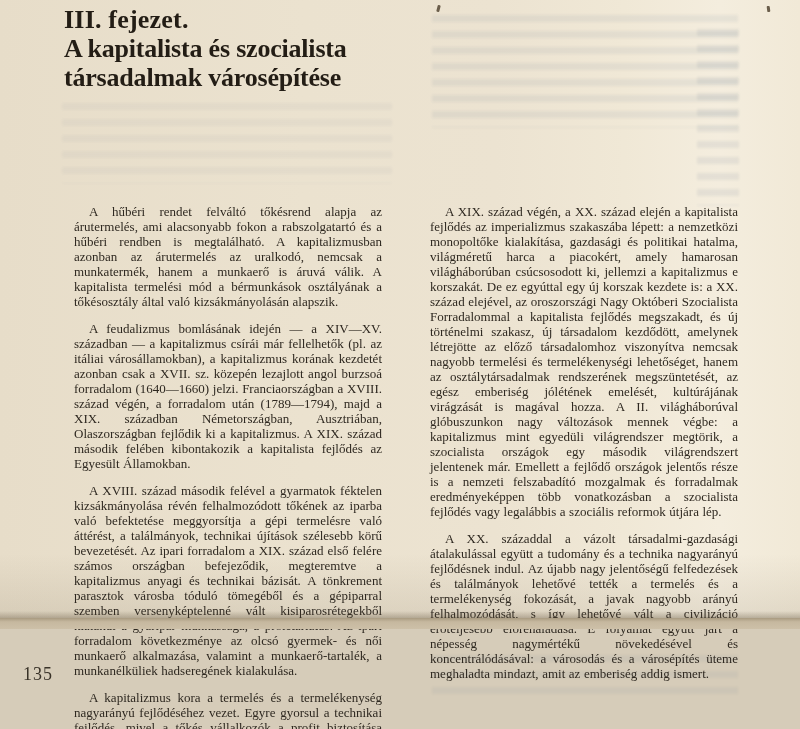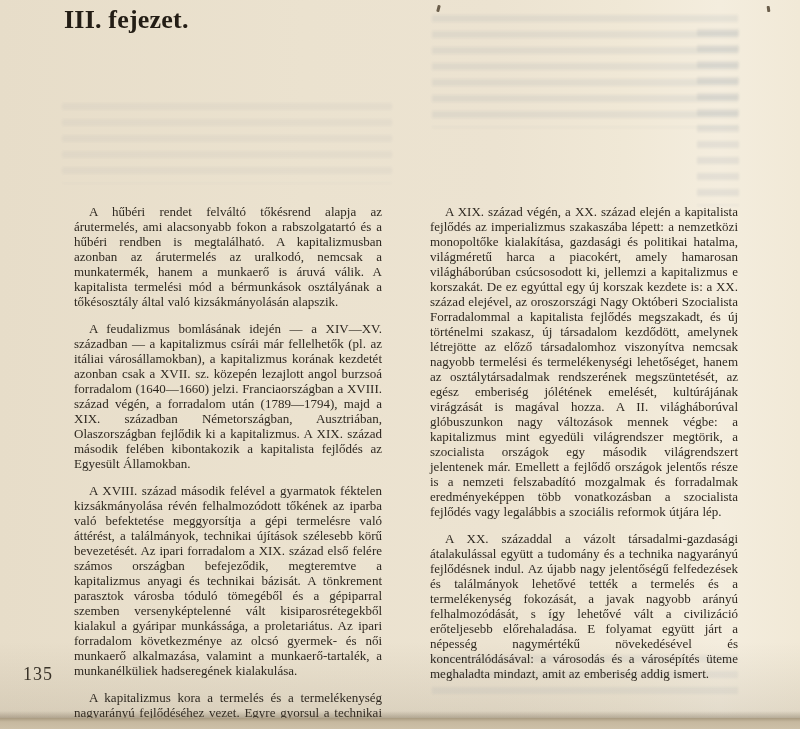--- a/index.html
+++ b/index.html
@@ -2,21 +2,21 @@
 <html><head>
 <meta charset="utf-8">
 <style>
   html, body { margin: 0; padding: 0; }
   body {
     width: 800px; height: 729px; overflow: hidden;
     font-family: "Liberation Serif", "DejaVu Serif", serif;
     background: #d6ccb9;
   }
   .scan-page {
-    position: relative; width: 800px; height: 729px;
+    position: relative; width: 800px; height: 629px;
     background:
       linear-gradient(to bottom, rgba(0,0,0,0) 88%, rgba(92,78,56,0.10) 97%, rgba(92,78,56,0.16) 100%),
       linear-gradient(to right, #e7ddc9 0%, #ebe2cf 38%, #ece3d1 62%, #f0e8d6 78%, #f4edde 90%, #f1e9d7 100%);
   }
   
   .edge-shadow {
     position: absolute; left: 0; right: 0; bottom: 11px; height: 7px;
     background: linear-gradient(to bottom, rgba(90,75,52,0) 0%, rgba(90,75,52,0.30) 100%);
   }
   .edge-bottom {
@@ -72,20 +72,22 @@
   <div class="ghost ghost-top-right"></div>
   <div class="ghost ghost-right-margin"></div>
   <div class="ghost ghost-under-title"></div>
   <div class="ghost ghost-bottom-right"></div>
 
   <div class="speck speck-a"></div>
   <div class="speck speck-b"></div>
 
   <div class="chapter">
     <div class="kicker">III. fejezet.</div>
+    <div class="tline">A kapitalista és szocialista</div>
+    <div class="tline">társadalmak városépítése</div>
   </div>
 
   <div class="col col-left">
       <p class="para">A hűbéri rendet felváltó tőkésrend alapja az árutermelés, ami alacsonyabb fokon a rabszolgatartó és a hűbéri rendben is megtalálható. A kapitalizmusban azonban az árutermelés az uralkodó, nemcsak a munkatermék, hanem a munkaerő is áruvá válik. A kapitalista termelési mód a bérmunkások osztályának a tőkésosztály által való kizsákmányolásán alapszik.</p>
       <p class="para">A feudalizmus bomlásának idején — a XIV—XV. században — a kapitalizmus csírái már fellelhetők (pl. az itáliai városállamokban), a kapitalizmus korának kezdetét azonban csak a XVII. sz. közepén lezajlott angol burzsoá forradalom (1640—1660) jelzi. Franciaországban a XVIII. század végén, a forradalom után (1789—1794), majd a XIX. században Németországban, Ausztriában, Olaszországban fejlődik ki a kapitalizmus. A XIX. század második felében kibontakozik a kapitalista fejlődés az Egyesült Államokban.</p>
       <p class="para">A XVIII. század második felével a gyarmatok féktelen kizsákmányolása révén felhalmozódott tőkének az iparba való befektetése meggyorsítja a gépi termelésre való áttérést, a találmányok, technikai újítások szélesebb körű bevezetését. Az ipari forradalom a XIX. század első felére számos országban befejeződik, megteremtve a kapitalizmus anyagi és technikai bázisát. A tönkrement parasztok városba tóduló tömegéből és a gépiparral szemben versenyképtelenné vált kisiparosrétegekből kialakul a gyáripar munkássága, a proletariátus. Az ipari forradalom következménye az olcsó gyermek- és női munkaerő alkalmazása, valamint a munkaerő-tartalék, a munkanélküliek hadseregének kialakulása.</p>
       <p class="para">A kapitalizmus kora a termelés és a termelékenység nagyarányú fejlődéséhez vezet. Egyre gyorsul a technikai fejlődés, mivel a tőkés vállalkozók a profit biztosítása végett technikai újításokat, új termelési eljárásokat vezetnek be. E fejlődést a népesség gyors növekedése, a városban való koncentrálódása kíséri. Kialakulnak a nagyvárosok, városagglomerációk, országrész méretű városrendszerek.</p>
     </div>
   <div class="col col-right">
       <p class="para">A XIX. század végén, a XX. század elején a kapitalista fejlődés az imperializmus szakaszába lépett: a nemzetközi monopoltőke kialakítása, gazdasági és politikai hatalma, világméretű harca a piacokért, amely hamarosan világháborúban csúcsosodott ki, jellemzi a kapitalizmus e korszakát. De ez egyúttal egy új korszak kezdete is: a XX. század elejével, az oroszországi Nagy Októberi Szocialista Forradalommal a kapitalista fejlődés megszakadt, és új történelmi szakasz, új társadalom kezdődött, amelynek létrejötte az előző társadalomhoz viszonyítva nemcsak nagyobb termelési és termelékenységi lehetőséget, hanem az osztálytársadalmak rendszerének megszüntetését, az egész emberiség jólétének emelését, kultúrájának virágzását is magával hozza. A II. világháborúval glóbuszunkon nagy változások mennek végbe: a kapitalizmus mint egyedüli világrendszer megtörik, a szocialista országok egy második világrendszert jelentenek már. Emellett a fejlődő országok jelentős része is a nemzeti felszabadító mozgalmak és forradalmak eredményeképpen több vonatkozásban a szocialista fejlődés vagy legalábbis a szociális reformok útjára lép.</p>

